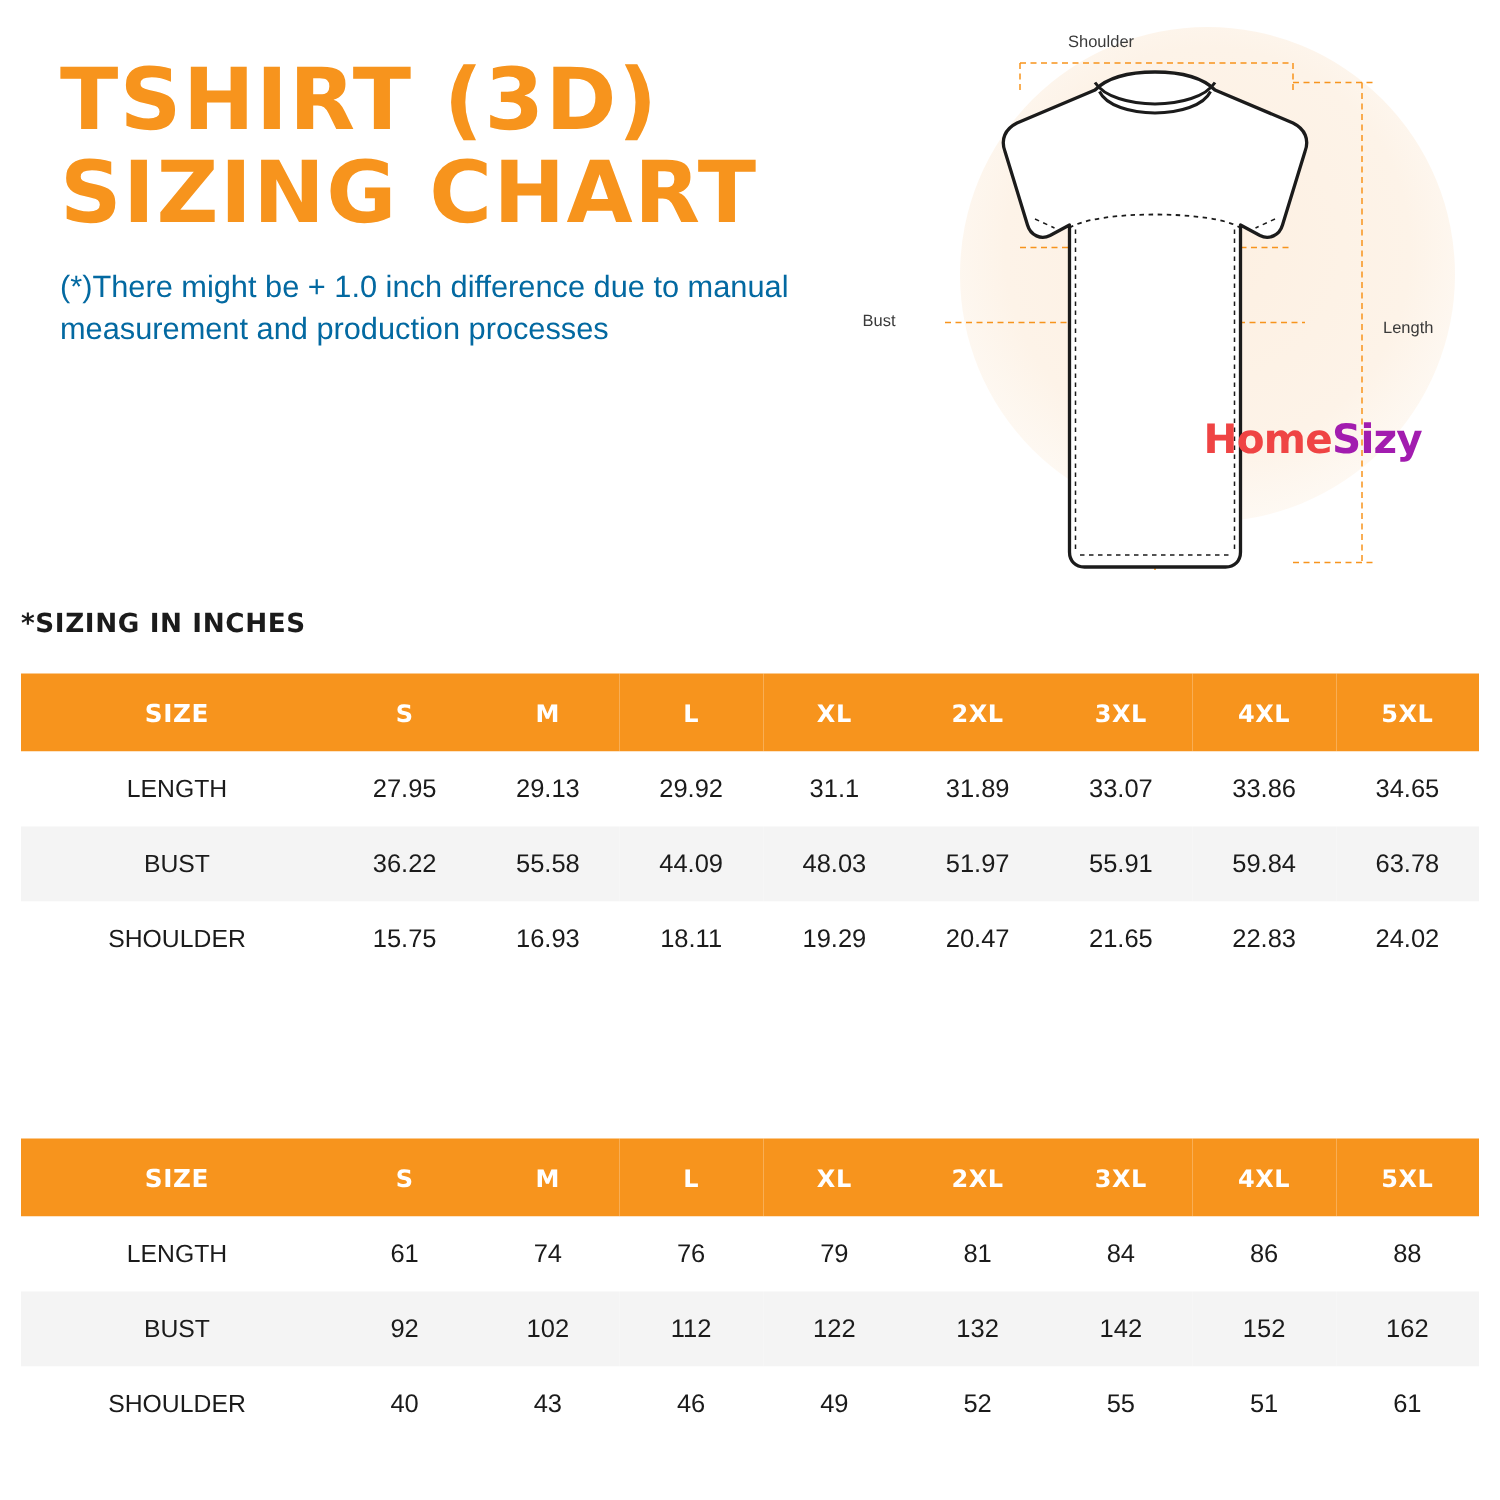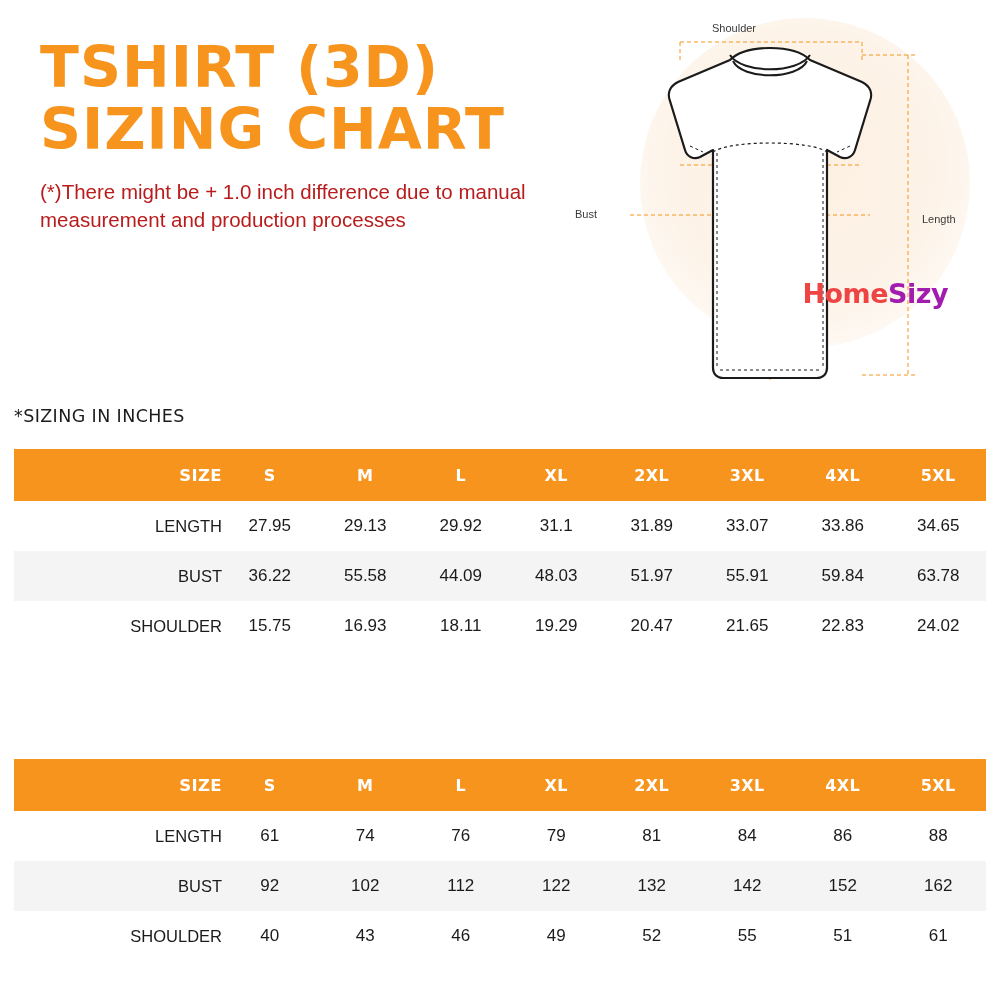--- a/index.html
+++ b/index.html
@@ -33,21 +33,21 @@
     font-size: 57px;
     line-height: 62px;
     letter-spacing: 1px;
     color: #F7941D;
     text-transform: uppercase;
   }
   .subtitle {
     margin-top: 18px;
     font-size: 20.5px;
     line-height: 28px;
-    color: #b91c1c;
+    color: #0369a1;
     max-width: 540px;
   }
 
   
   .illus {
     position: absolute;
     right: 10px; top: 0;
     width: 420px; height: 400px;
   }
   .blob {
@@ -77,21 +77,21 @@
   }
   .lbl-shoulder { left: 142px; top: 22px; }
   .lbl-bust { left: 5px; top: 208px; }
   .lbl-length { left: 352px; top: 213px; }
 
   
   .section-title {
     position: absolute;
     left: 14px;
     font-family: "DejaVu Sans", sans-serif;
-    font-weight: normal;
+    font-weight: bold;
     font-size: 17.5px;
     letter-spacing: 0.4px;
     color: #1b1b1b;
   }
   .tbl {
     position: absolute;
     left: 14px;
     width: 972px;
     border-collapse: collapse;
     table-layout: fixed;
@@ -106,21 +106,21 @@
   .tbl thead th {
     background: #F7941D;
     color: #ffffff;
     font-family: "DejaVu Sans", sans-serif;
     font-weight: bold;
     font-size: 16px;
     letter-spacing: 0.4px;
     height: 52px;
   }
   .tbl th.row-head, .tbl td.row-head {
-    text-align: right;
+    text-align: center;
     padding-left: 0;
     font-size: 16.5px;
   }
   .tbl tbody tr.odd td { background: #ffffff; }
   .tbl tbody tr.even td { background: #f4f4f4; }
   .tbl col.c0 { width: 208px; }
   .tbl col.cx { width: 95.5px; }
 </style>
 </head>
 <body>

